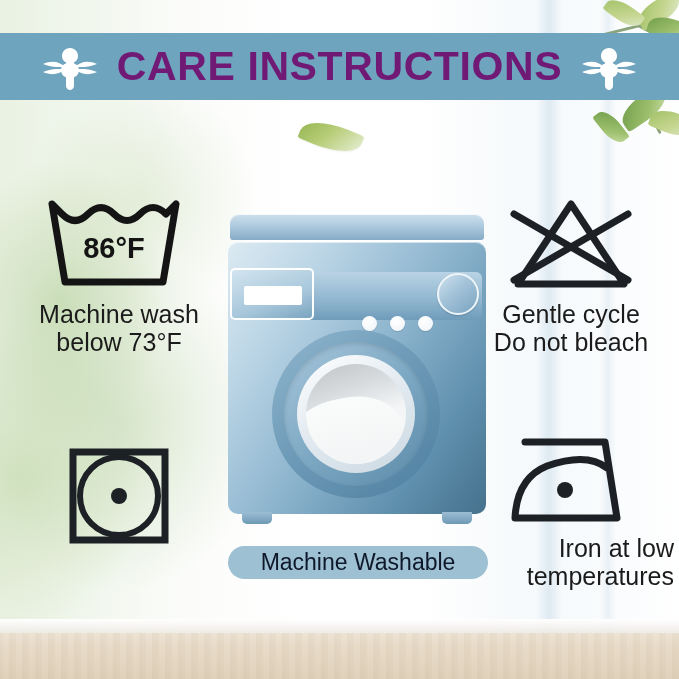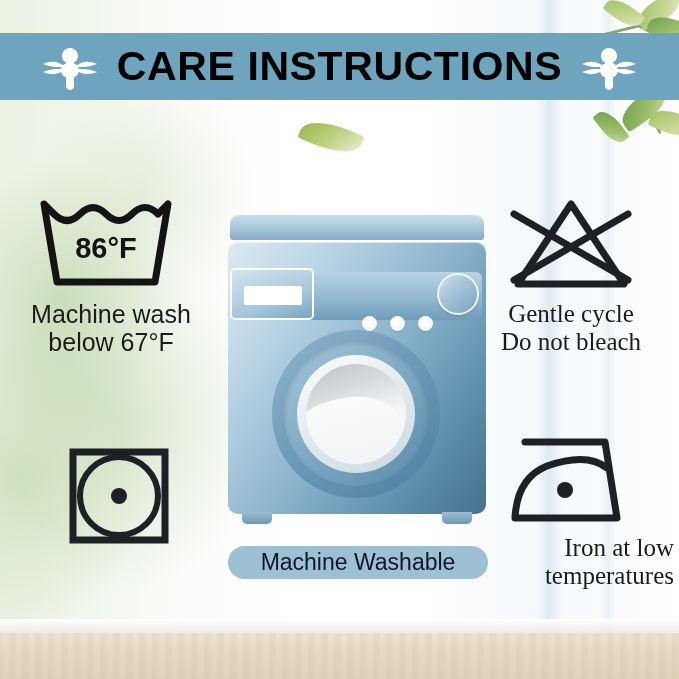--- a/index.html
+++ b/index.html
@@ -78,45 +78,45 @@
     width: 679px; height: 67px;
     background: #6ea4bd;
     z-index: 5;
   }
   .banner-inner {
     position: absolute; inset: 0;
     display: flex; align-items: center; justify-content: center;
     gap: 18px;
   }
   .banner-title {
-    color: #000000;
+    color: #701a75;
     font-size: 41px;
     font-weight: bold;
     letter-spacing: 0.6px;
     line-height: 1;
     white-space: nowrap;
   }
   .fleur { width: 58px; height: 48px; flex: 0 0 auto; }
 
   
   .cell { position: absolute; text-align: center; }
   .cell-label {
     color: #1b1b1b;
     font-size: 25px;
     line-height: 1.12;
     white-space: pre-line;
   }
   .sym { display: block; margin: 0 auto; }
 
-  .cell-wash   { left: 0;   top: 196px; width: 222px; }
+  .cell-wash   { left: 8px;   top: 196px; width: 222px; }
   .cell-bleach { left: 468px; top: 196px; width: 206px; }
   .cell-dry    { left: 8px;   top: 446px; width: 222px; }
   .cell-iron   { left: 468px; top: 432px; width: 206px; text-align: right; }
   .cell-wash .cell-label, .cell-dry .cell-label { margin-top: 8px; }
-  .cell-bleach .cell-label, .cell-iron .cell-label { margin-top: 8px; font-family: Liberation Serif, serif; }
+  .cell-bleach .cell-label, .cell-iron .cell-label { margin-top: 8px; }
 
   .tub-temp {
     font-size: 29px;
     font-weight: bold;
     fill: #141414;
     font-family: "Liberation Sans", sans-serif;
   }
 
   
   .machine {
@@ -276,21 +276,21 @@
       </svg>
     </div>
   </div>
 
   <div class="cell cell-wash">
     <svg class="sym" width="150" height="96" viewBox="0 0 150 96">
       <path d="M8 8 L18 18 Q31 31 44 18 Q57 5 70 18 Q83 31 96 18 Q109 5 122 18 L132 8 L119 86 L21 86 Z" fill="none" stroke="#141414" stroke-width="7" stroke-linejoin="round" stroke-linecap="round"></path>
       <text class="tub-temp" x="70" y="62" text-anchor="middle">86°F</text>
     </svg>
     <div class="cell-label">Machine wash
-below 67°F</div>
+below 73°F</div>
   </div>
 
   <div class="cell cell-bleach">
     <svg class="sym" width="150" height="96" viewBox="0 0 150 96">
       <path d="M75 8 L128 88 L22 88 Z" fill="none" stroke="#1d2024" stroke-width="7" stroke-linejoin="round"></path>
       <line x1="18" y1="18" x2="132" y2="84" stroke="#1d2024" stroke-width="7" stroke-linecap="round"></line>
       <line x1="132" y1="18" x2="18" y2="84" stroke="#1d2024" stroke-width="7" stroke-linecap="round"></line>
     </svg>
     <div class="cell-label">Gentle cycle
 Do not bleach</div>

